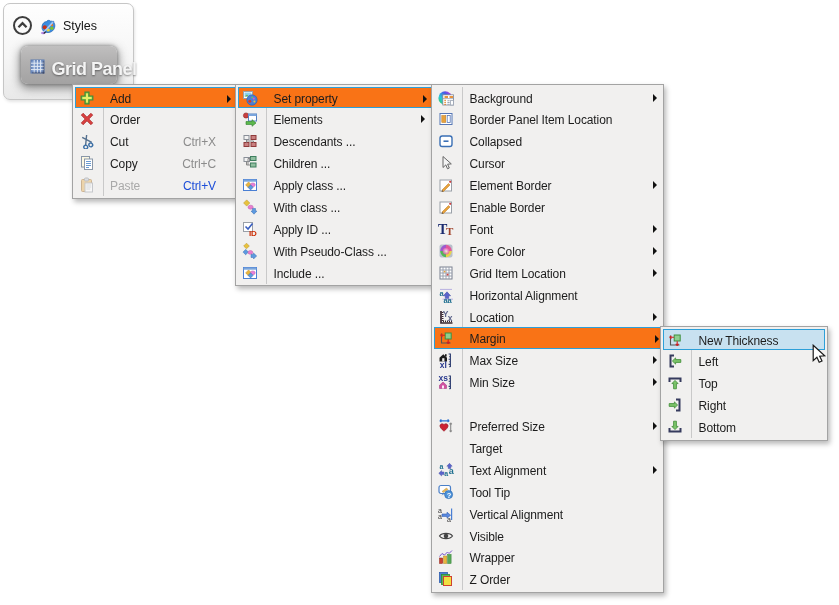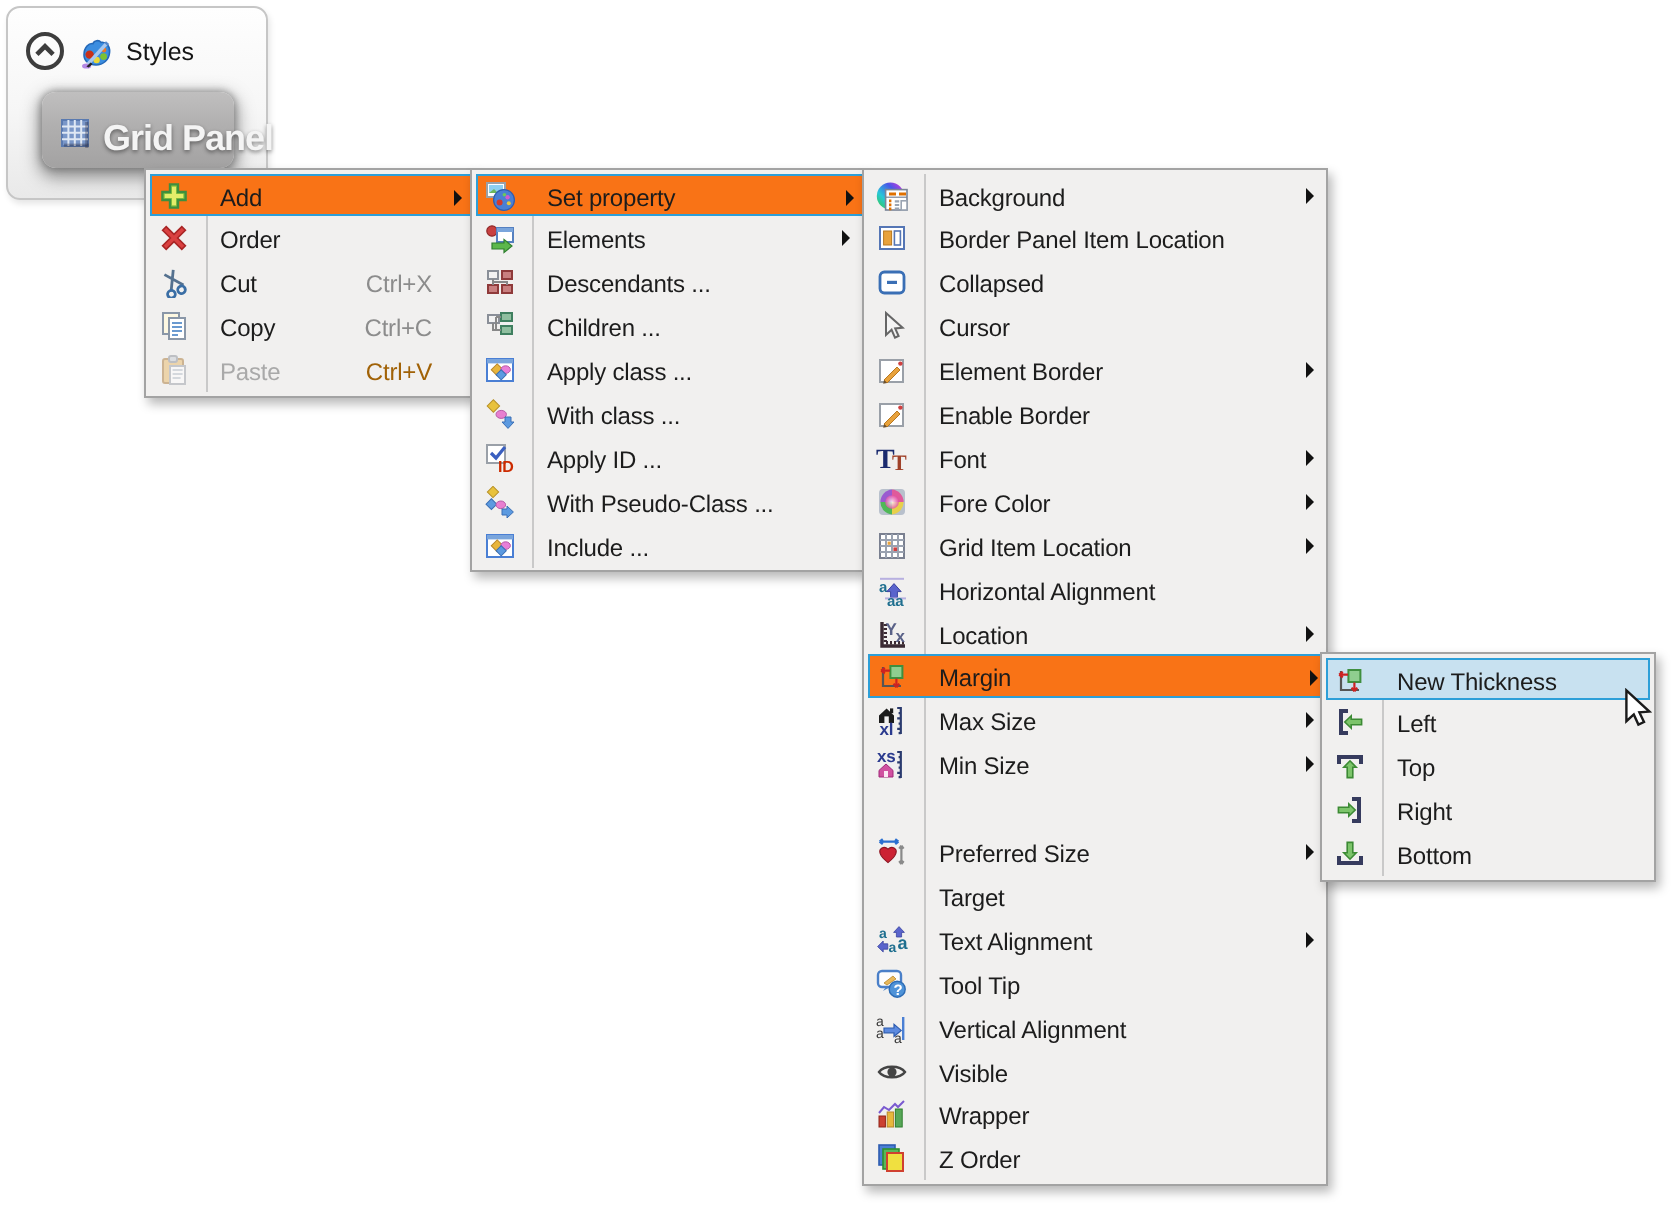--- a/index.html
+++ b/index.html
@@ -7,21 +7,21 @@
 .i{position:absolute;left:2px;right:2px;height:21.9px;line-height:21.9px;font-size:12px;color:#1c1c1c;letter-spacing:-0.1px;}
 .i .ic{position:absolute;left:4px;top:3px;width:16px;height:16px;}
 .i .t{position:absolute;left:35.5px;top:2.1px;white-space:nowrap;}
 .i.hl{border:1px solid #2d9fd8;background:#f97316;box-sizing:border-box;}
 .i.hv{border:1px solid #2d9fd8;background:#c8e1f0;box-sizing:border-box;}
 .i.hl .ic,.i.hv .ic{left:3px;top:2px;}
 .i.hl .t,.i.hv .t{left:34.5px;top:1.1px;line-height:21.9px;}
 .sc{position:absolute;right:18px;top:2.1px;color:#8c8c8c;margin-left:12px;}
 .ar{position:absolute;right:4px;top:7px;width:0;height:0;border-left:4.5px solid #111;border-top:4px solid transparent;border-bottom:4px solid transparent;}
 .dis{color:#a9a9a9;padding-left:48px;}
-.dis .sc{color:#a16207;}
+.dis .sc{color:#1d4ed8;}
 .dis .ic{opacity:.5;}
 
 #panel{position:absolute;left:3px;top:3px;width:129px;height:95px;border:1px solid #c6c6c6;border-radius:7px;background:linear-gradient(180deg,#fefefe 0%,#f6f6f6 55%,#e9e9e9 100%);box-shadow:1px 2px 3px rgba(0,0,0,.10);}
 #circ{position:absolute;left:9px;top:12px;width:15px;height:15px;border:2px solid #3d3d3d;border-radius:50%;}
 #styles-t{position:absolute;left:59px;top:15px;font-size:12.5px;color:#151515;}
 #gp{position:absolute;left:17px;top:42px;width:96px;height:38px;border-radius:7px;background:linear-gradient(180deg,#c0bfbf 0%,#b0afaf 45%,#a3a2a2 100%);box-shadow:0 3px 8px 2px rgba(60,60,60,.5),0 0 3px 1px rgba(110,110,110,.45);}
 #gp-t{position:absolute;left:30.5px;top:13px;font-size:18px;letter-spacing:-0.5px;color:#f4f4f4;text-shadow:0 1px 2px rgba(0,0,0,.45);white-space:nowrap;font-weight:bold;}
 </style></head>
 <body>
 <div id="panel">

